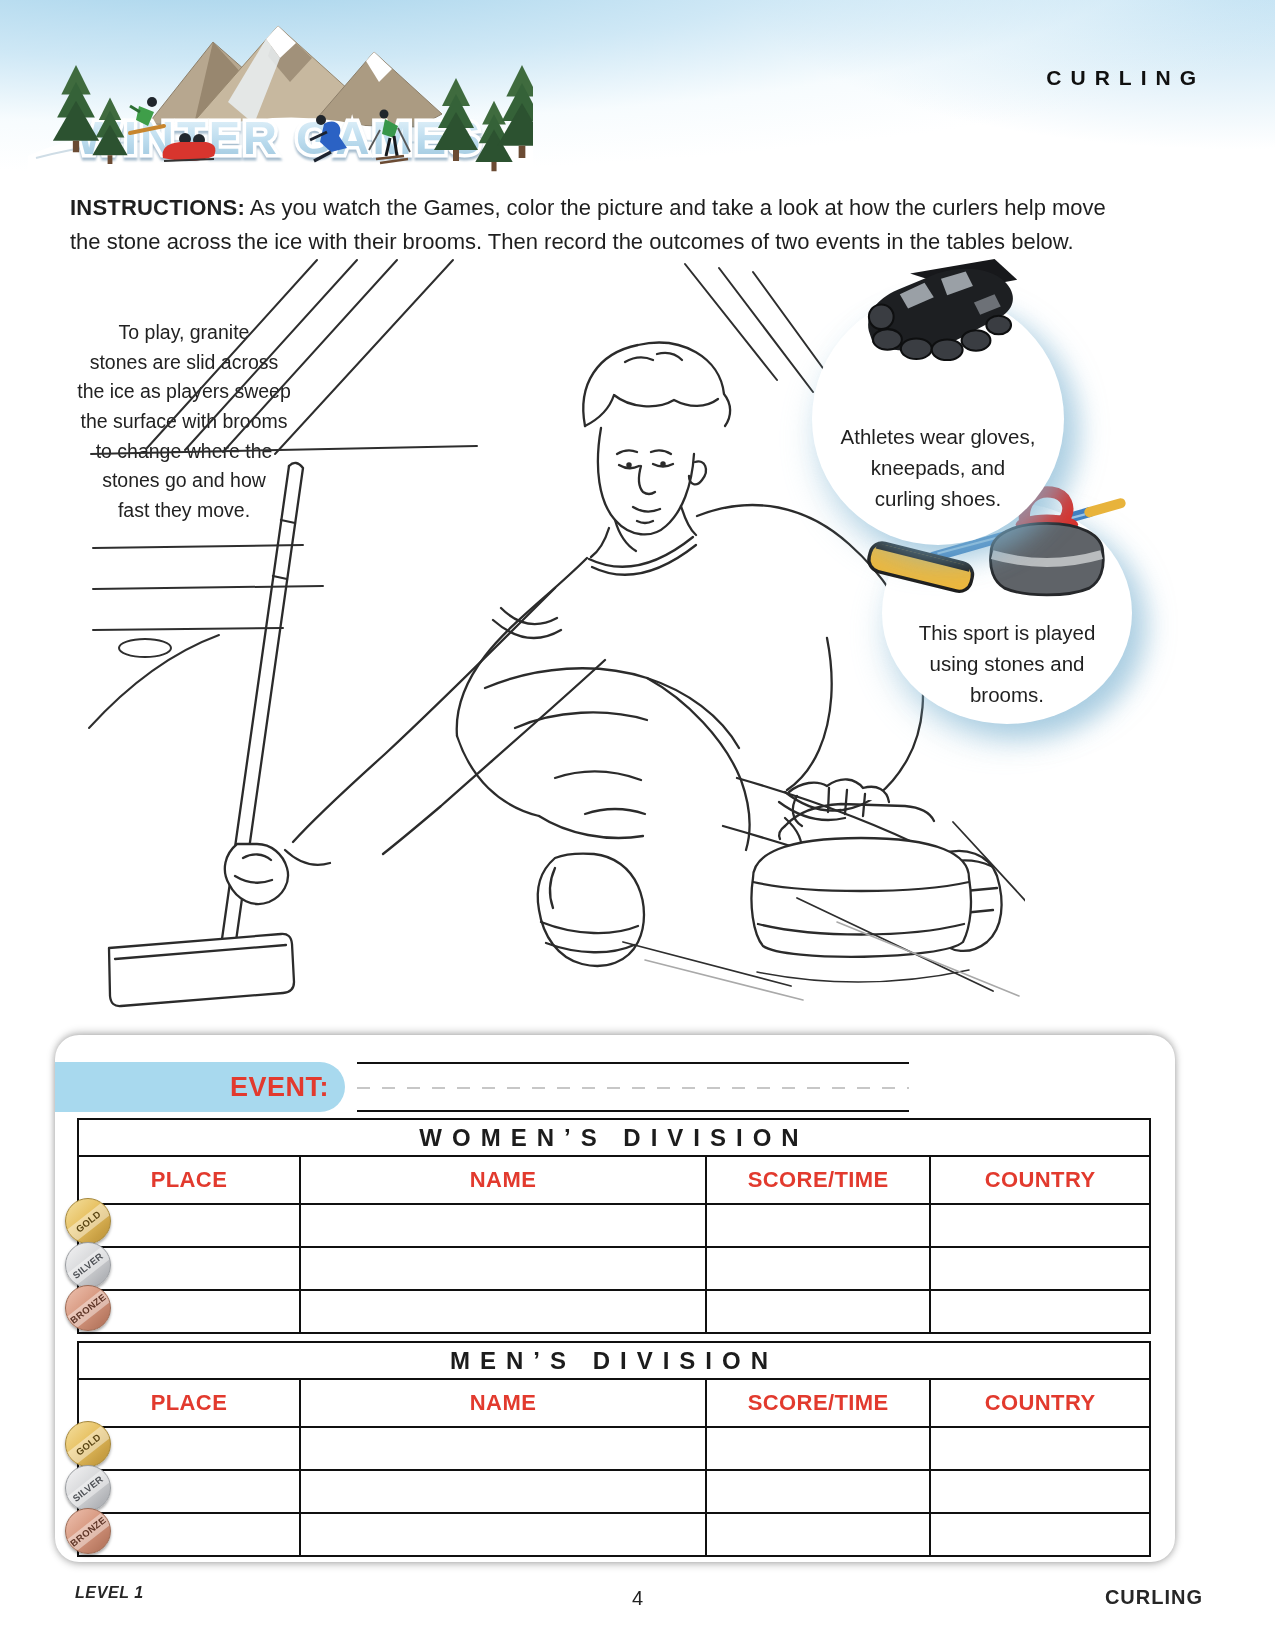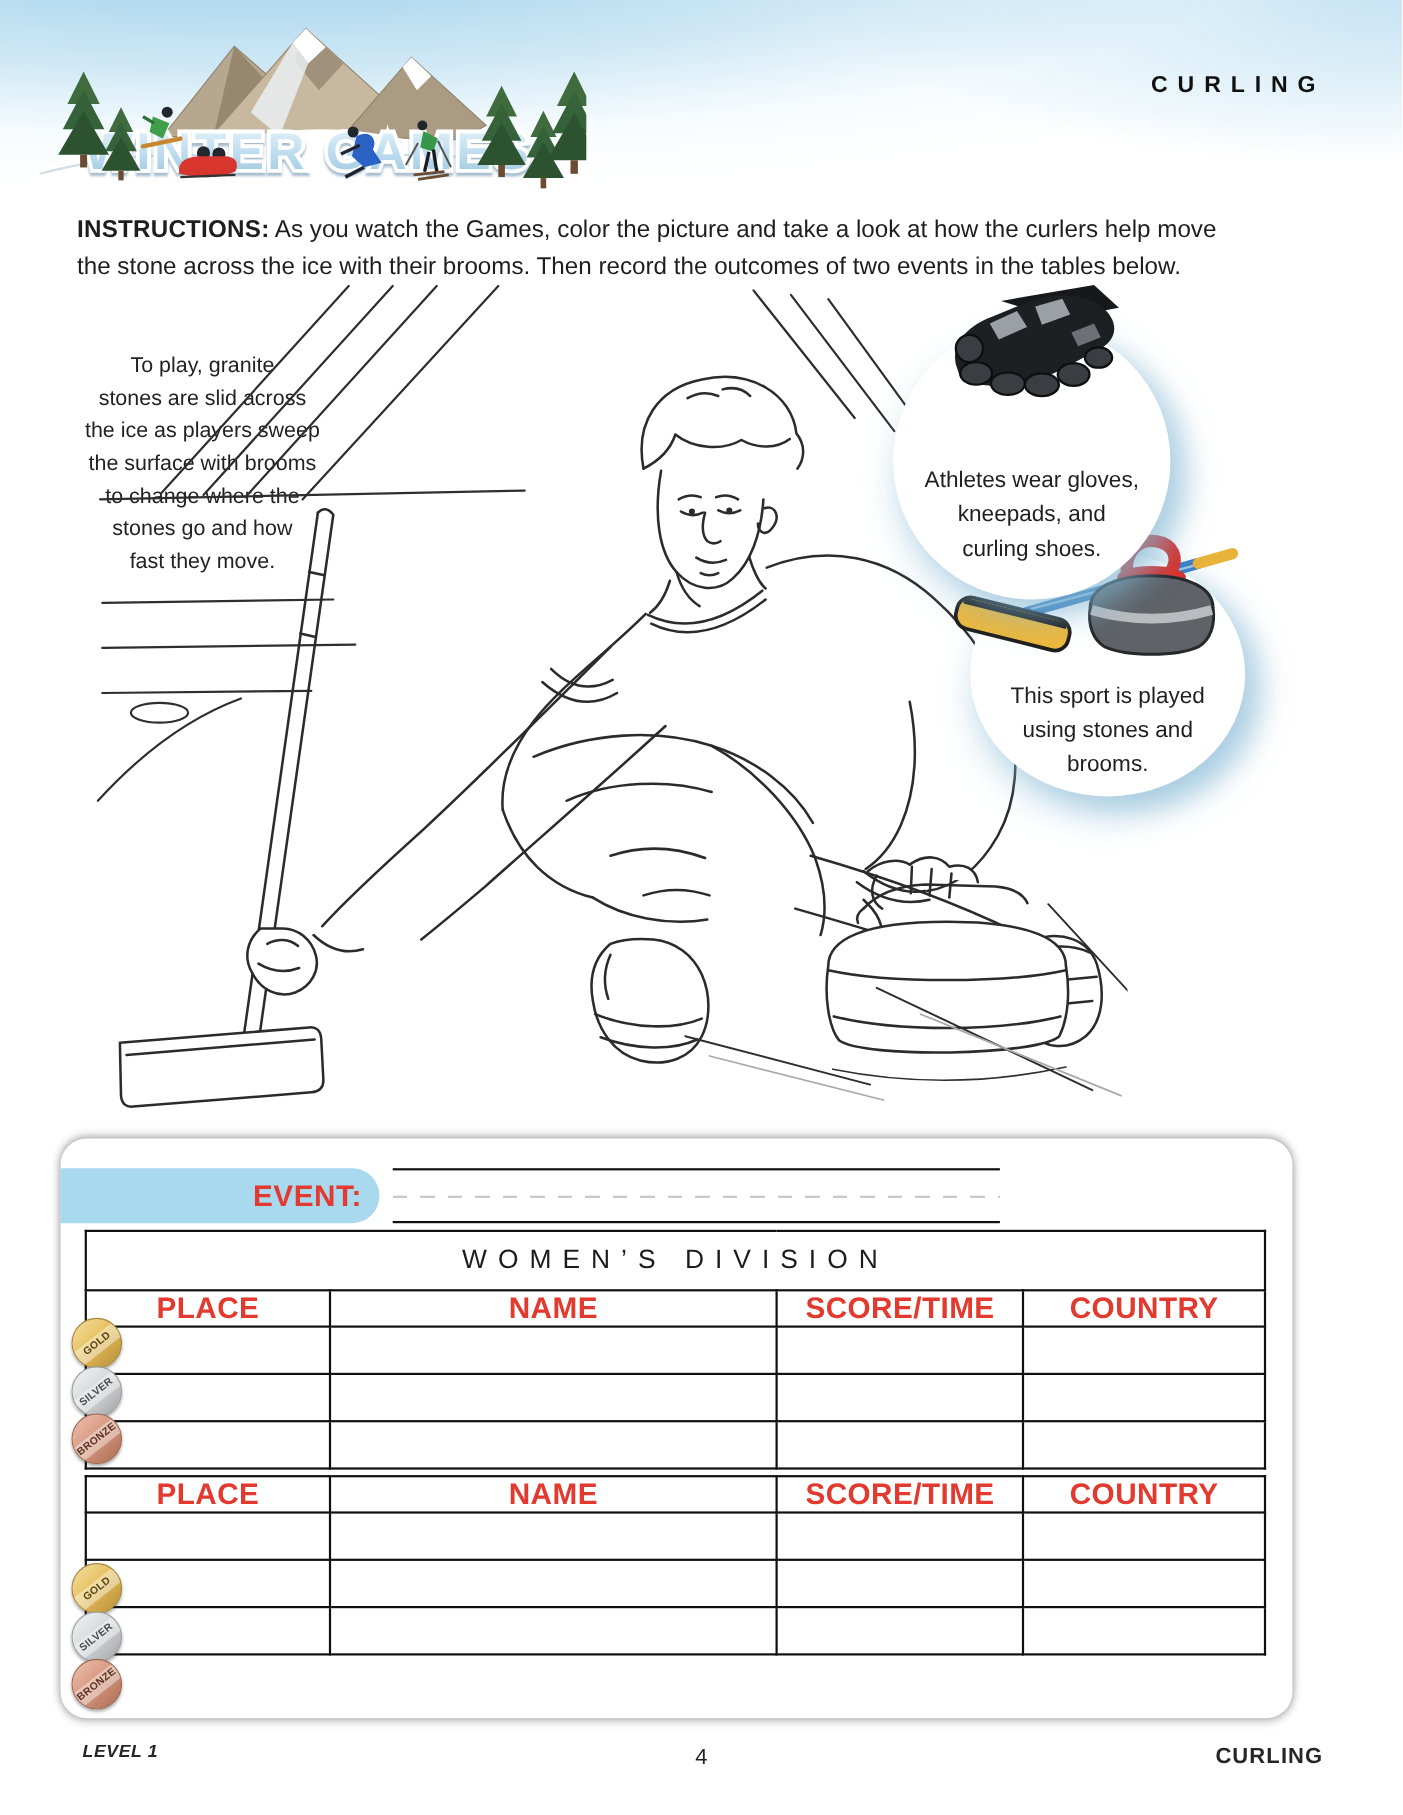--- a/index.html
+++ b/index.html
@@ -58,23 +58,23 @@
   .write-lines{position:absolute;left:302px;top:27px;width:552px;height:50px;
     border-top:2.6px solid #111;border-bottom:2.6px solid #111;}
   .write-lines .dash{position:absolute;left:0;top:23px;width:100%;height:2.4px;
     background:repeating-linear-gradient(90deg,#c7c7c7 0 13px, transparent 13px 25px);}
 
   .tbl-wrap{position:absolute;left:22px;width:1074px;}
   .tbl-wrap.women{top:83px;}
   .tbl-wrap.men{top:306px;}
   table.rec{width:100%;border-collapse:collapse;table-layout:fixed;}
   table.rec, table.rec td, table.rec th{border:2.3px solid var(--line);}
-  td.title-cell{height:54px;text-align:center;font-size:24px;letter-spacing:10px;
-    color:#1c1c1c;font-weight:400;border-bottom:3.4px double var(--line);}
-  th.colhead{height:32px;color:var(--red);font-size:27px;font-weight:800;letter-spacing:.4px;}
+  td.title-cell{height:37px;text-align:center;font-size:24px;letter-spacing:10px;
+    color:#1c1c1c;font-weight:700;border-bottom:3.4px double var(--line);}
+  th.colhead{height:48px;color:var(--red);font-size:22px;font-weight:800;letter-spacing:.4px;}
   td.fill{height:43px;background:#fff;}
   col.c-place{width:20.7%;} col.c-name{width:37.9%;} col.c-score{width:20.9%;} col.c-country{width:20.5%;}
 
   .medal{position:absolute;left:-12px;width:46px;height:46px;border-radius:50%;
     display:flex;align-items:center;justify-content:center;overflow:hidden;
     box-shadow:0 2px 3px rgba(0,0,0,.35);}
   .medal::before{content:"";position:absolute;left:-12%;top:36%;width:124%;height:15px;
     background:rgba(255,255,255,.42);transform:rotate(-38deg);}
   .medal span{position:relative;transform:rotate(-38deg);font-size:9.5px;font-weight:800;
     letter-spacing:.3px;}
@@ -402,20 +402,23 @@
 
     <div class="tbl-wrap men">
       <table class="rec">
         <colgroup>
             <col class="c-place">
             <col class="c-name">
             <col class="c-score">
             <col class="c-country">
           </colgroup>
         <tbody>
+            <tr>
+              <td class="title-cell" colspan="4">MEN’S DIVISION</td>
+            </tr>
         <tr>
           <th class="colhead">PLACE</th>
           <th class="colhead">NAME</th>
           <th class="colhead">SCORE/TIME</th>
           <th class="colhead">COUNTRY</th>
         </tr>
         <tr>
           <td class="fill"></td>
           <td class="fill"></td>
           <td class="fill"></td>

